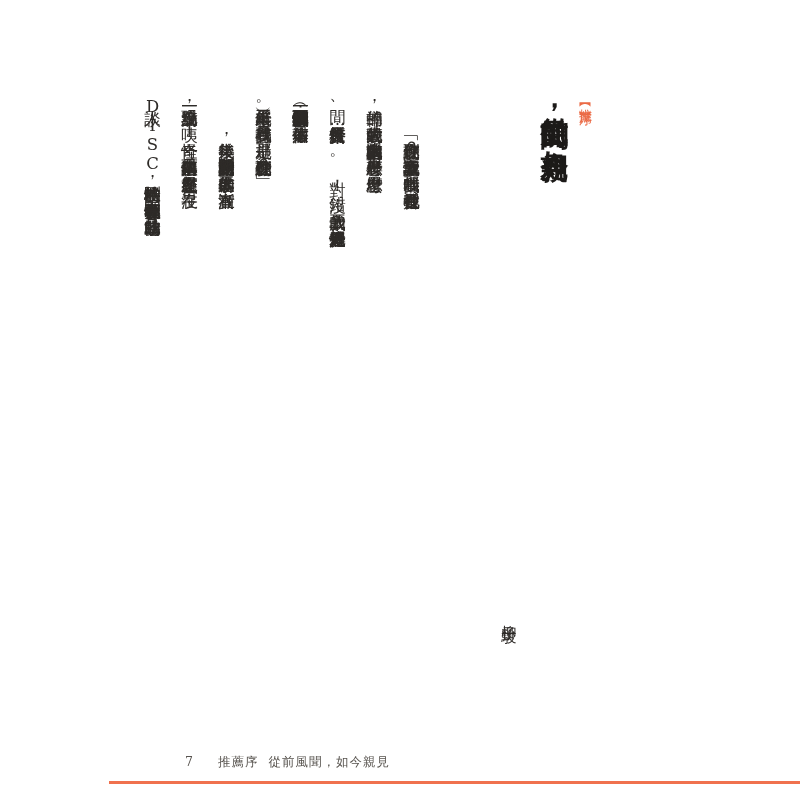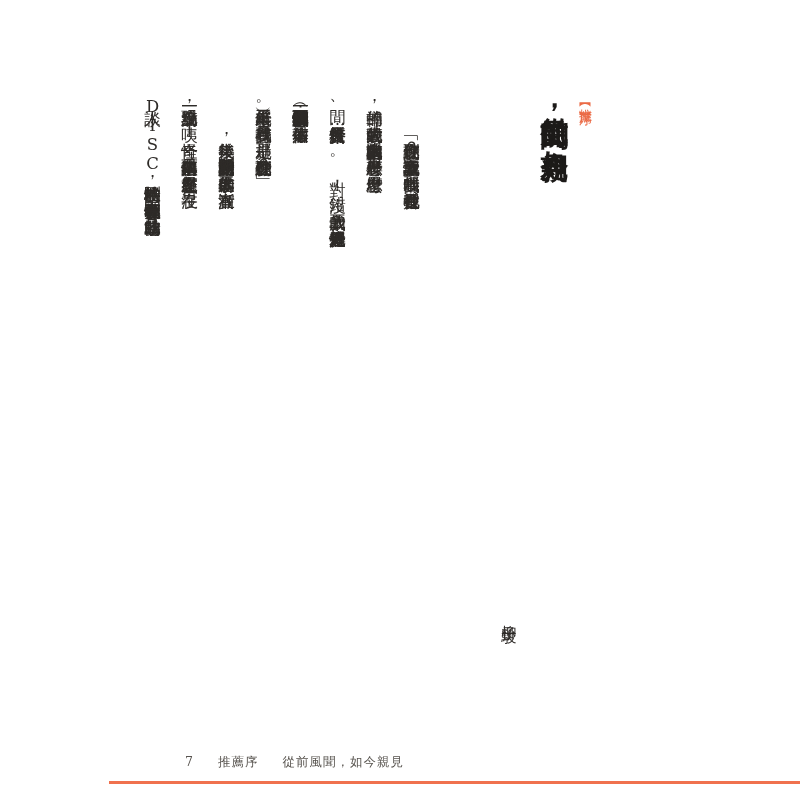--- a/index.html
+++ b/index.html
@@ -84,21 +84,21 @@
     top: 754px;
     left: 185px;
     display: flex;
     align-items: baseline;
     font-size: 12.5px;
     letter-spacing: 1px;
     color: var(--footer-text);
     white-space: nowrap;
   }
   .footer .pagenum { margin-right: 24px; }
-  .footer .section { margin-right: 24px; }
+  .footer .section { margin-right: 10px; }
 
   .rule {
     position: absolute;
     top: 781px;
     left: 109px;
     width: 691px;
     height: 3px;
     background: var(--rule);
   }
 </style>

